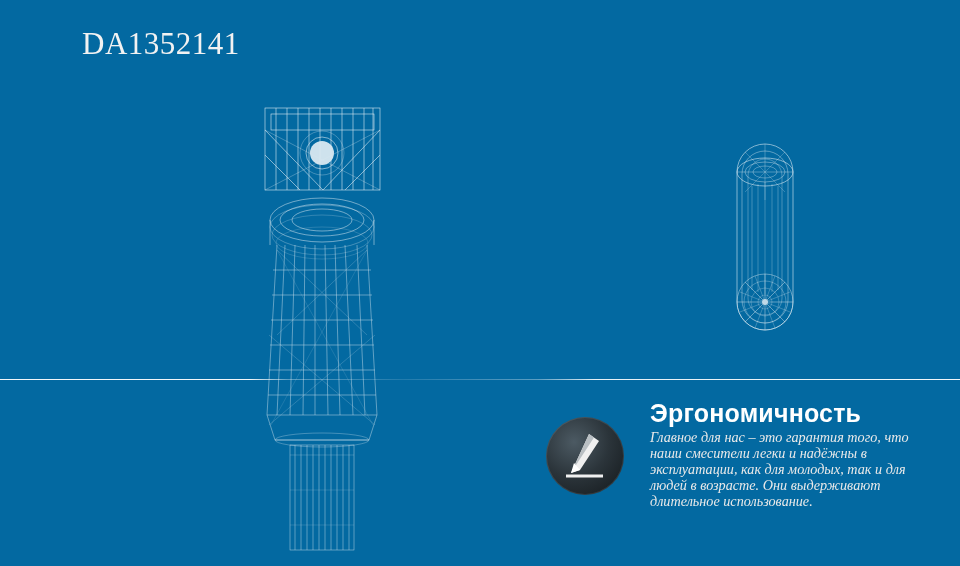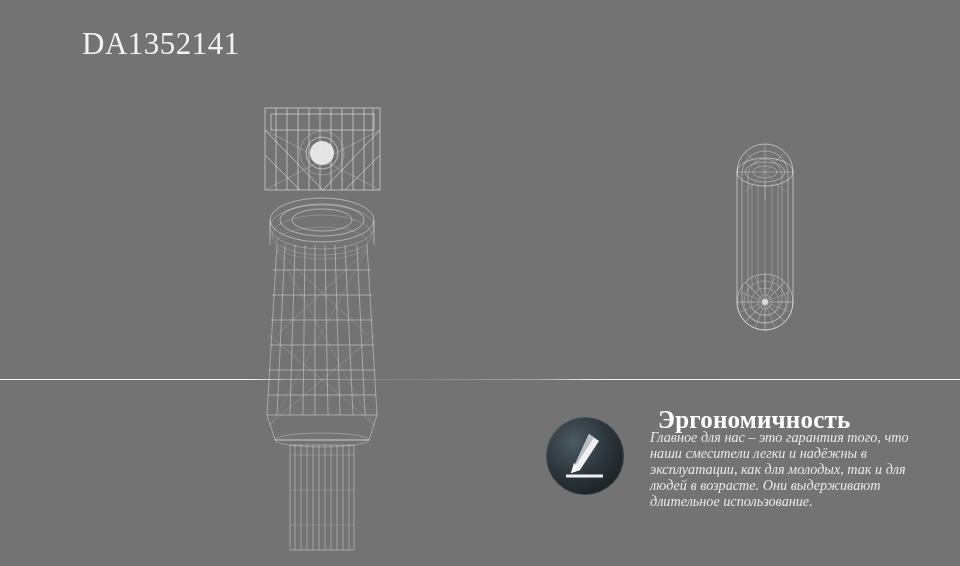--- a/index.html
+++ b/index.html
@@ -13,21 +13,21 @@
     overflow: hidden;
     font-family: "Liberation Serif", serif;
     color: #ffffff;
     position: relative;
   }
   .stage {
     position: absolute;
     left: 0; top: 0;
     width: 960px;
     height: 566px;
-    background: #737373;
+    background: #0369a1;
   }
 
   
   .model-code {
     position: absolute;
     left: 82px;
     top: 26px;
     font-family: "Liberation Serif", serif;
     font-size: 31px;
     letter-spacing: 0.5px;
@@ -87,28 +87,27 @@
     box-shadow: 0 0 0 1px rgba(255,255,255,0.10) inset;
   }
   .feature-icon svg {
     position: absolute;
     left: 17px;
     top: 15px;
   }
   .feature-title {
     position: absolute;
     left: 104px;
-    top: 13px;
-    font-family: Liberation Serif, serif;
+    top: 6px;
+    font-family: Liberation Sans, sans-serif;
     font-weight: bold;
     font-size: 25px;
     color: #ffffff;
     white-space: nowrap;
     letter-spacing: 0.2px;
-    margin-left: 8px;
   }
   .feature-body {
     position: absolute;
     left: 104px;
     top: 36px;
     width: 292px;
     font-family: "Liberation Serif", serif;
     font-style: italic;
     font-size: 14.2px;
     line-height: 16px;

